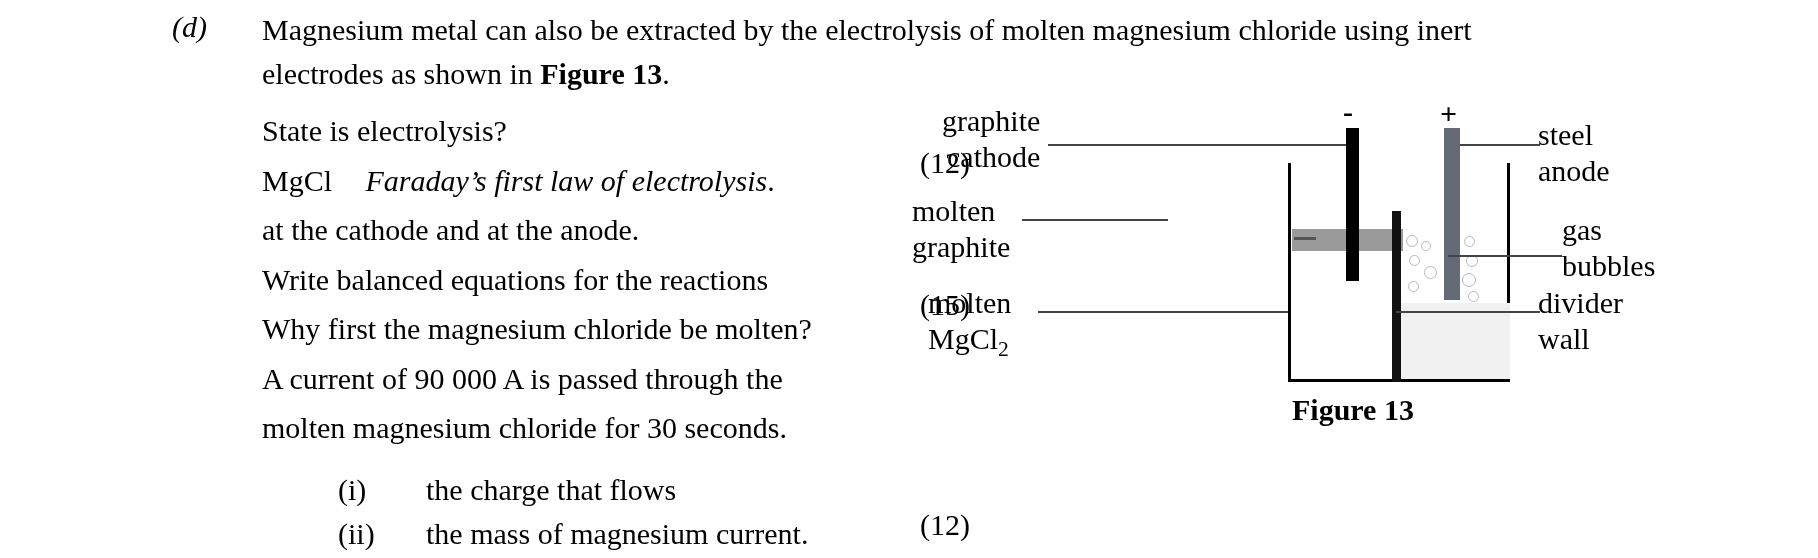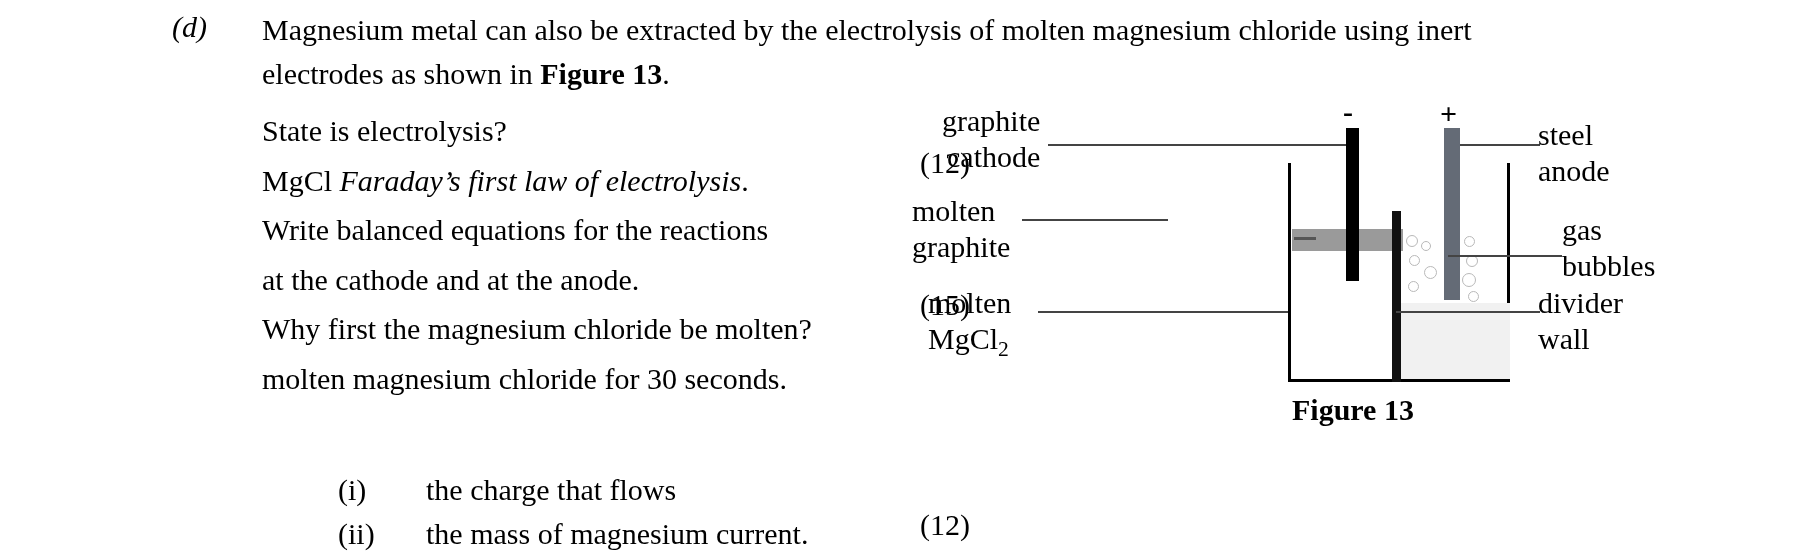--- a/index.html
+++ b/index.html
@@ -42,20 +42,21 @@
   }
   .intro {
     width: 1300px;
     margin-bottom: 14px;
   }
   .bold {
     font-weight: bold;
   }
   .italic {
     font-style: italic;
+    margin-left: 26px;
   }
   .marks {
     position: absolute;
     font-size: 30px;
     white-space: nowrap;
   }
   .m12a { left: 920px; top: 146px; }
   .m15  { left: 920px; top: 288px; }
   .m12b { left: 920px; top: 508px; }
 
@@ -204,25 +205,26 @@
   <div class="q-label">(d)</div>
 
   <div class="q-body">
 
     <div class="para intro"><span>Magnesium metal can also be extracted by the electrolysis of molten magnesium chloride using inert electrodes as shown in </span><span class="bold">Figure 13</span><span>.</span></div>
 
     <div class="para">State is electrolysis?</div>
 
     <div class="para"><span>MgCl </span><span class="italic">Faraday’s first law of electrolysis</span><span>.</span></div>
 
+    <div class="para">at the cathode and at the anode.</div>
     <div class="para">Write balanced equations for the reactions</div>
-    <div class="para">at the cathode and at the anode.</div>
 
     <div class="para">Why first the magnesium chloride be molten?</div>
 
+    <div class="para">A current of 90 000 A is passed through the</div>
     <div class="para">molten magnesium chloride for 30 seconds.</div>
 
   </div>
 
   <div class="marks m12a">(12)</div>
   <div class="marks m15">(15)</div>
   <div class="marks m12b">(12)</div>
 
   <div class="sub-list">
     <div class="sub-item">

